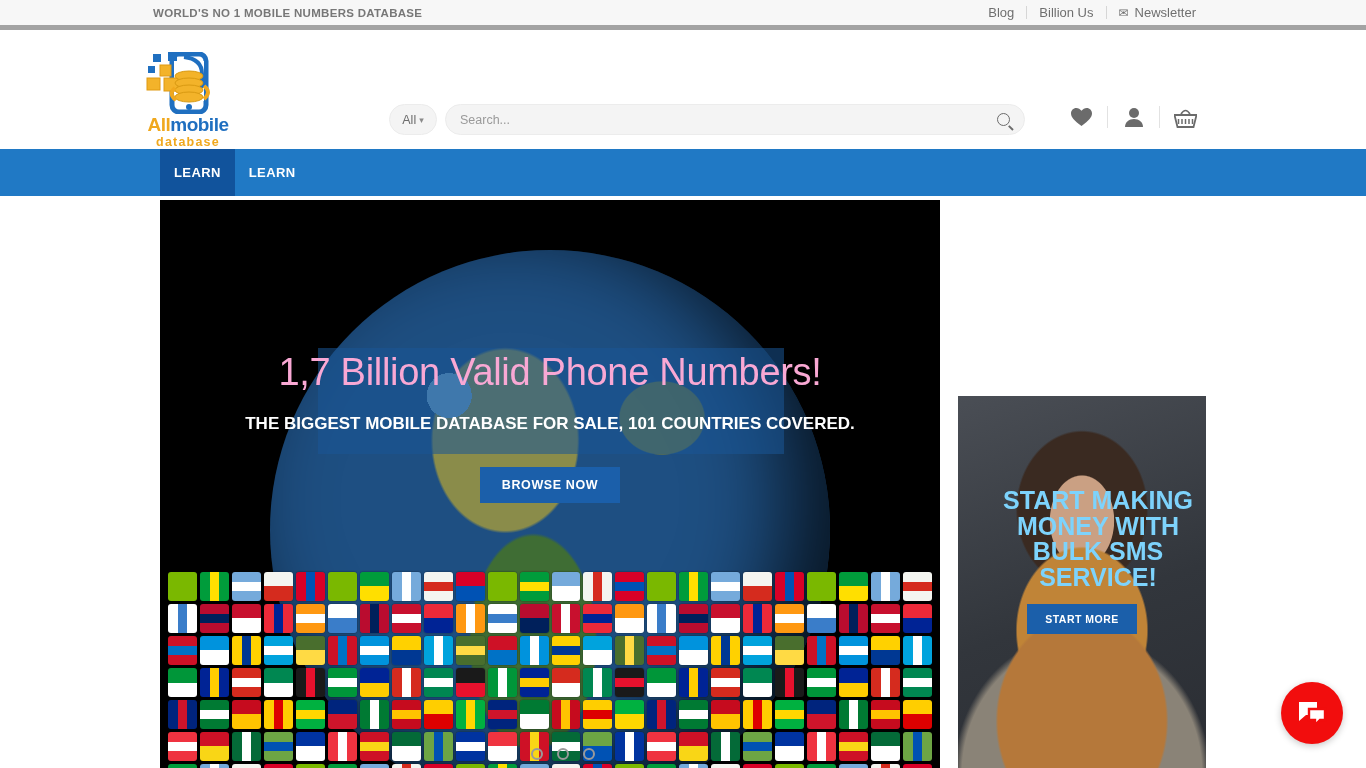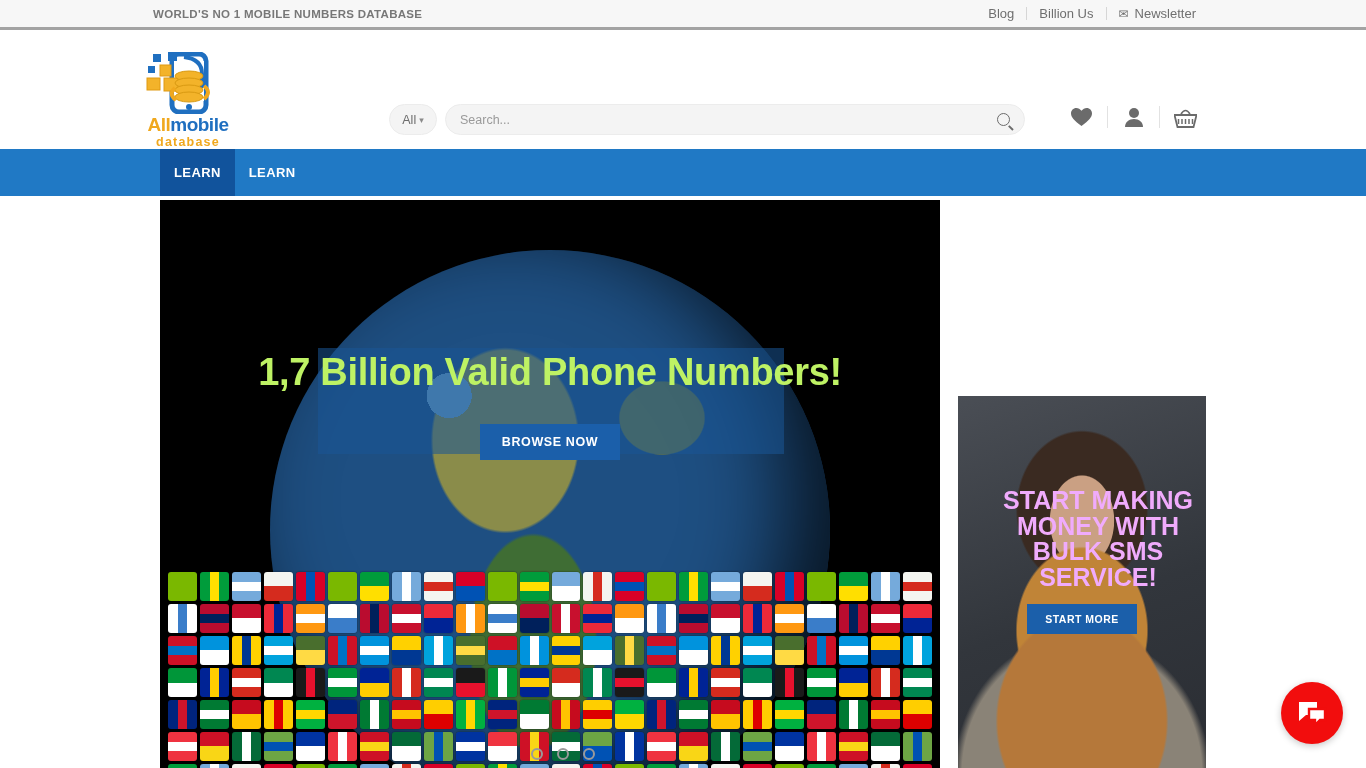--- a/index.html
+++ b/index.html
@@ -7,21 +7,21 @@
     width: 1366px; height: 768px;
     font-family: "Liberation Sans", sans-serif;
     background: #ffffff;
     overflow: hidden;
   }
 
   
   .topbar {
     height: 30px;
     background: #f7f7f7;
-    border-bottom: 3px solid #a3a3a3;
+    border-bottom: 5px solid #a3a3a3;
     display: flex; align-items: center;
     position: relative;
   }
   .topbar-tagline {
     position: absolute; left: 153px;
     font-size: 11.5px; font-weight: bold;
     letter-spacing: .3px; color: #777777;
   }
   .topbar-links {
     position: absolute; right: 158px;
@@ -149,21 +149,21 @@
   .slide-overlay {
     position: absolute; left: 158px; top: 148px;
     width: 466px; height: 106px;
     background: rgba(26,85,150,.55);
   }
   .slide-text {
     position: absolute; left: 0; top: 150px; width: 100%;
     text-align: center; z-index: 4;
   }
   .slide-title {
-    font-size: 38px; font-weight: bold; color: #bef264;
+    font-size: 38px; font-weight: normal; color: #f9a8d4;
     line-height: 1.16; letter-spacing: -.3px;
     padding: 0 60px;
   }
   .slide-sub {
     margin-top: 18px; font-size: 17px; font-weight: bold;
     color: #ffffff; line-height: 1.45; padding: 0 40px;
   }
   .browse-btn {
     display: inline-block; margin-top: 30px;
     background: #1b5faa; color: #ffffff;
@@ -198,21 +198,21 @@
       linear-gradient(160deg, #4a4e55 0%, #32363c 55%, #2a2d33 100%);
   }
 
   .banner-content {
     position: absolute; inset: 0; z-index: 3;
     display: flex; flex-direction: column;
     align-items: center; justify-content: center;
   }
   .banner-1 .banner-content { justify-content: flex-start; padding-top: 92px; }
   .banner-title {
-    color: #f0abfc; font-weight: bold; text-align: center;
+    color: #7dd3fc; font-weight: bold; text-align: center;
     line-height: 1.02; padding: 0 6px; margin-left: 32px;
   }
   .banner-1 .banner-title { font-size: 25px; }
   .banner-btn {
     margin-top: 14px; background: #1b5faa; color: #ffffff;
     font-size: 10.5px; font-weight: bold; letter-spacing: .5px;
     padding: 9px 18px; cursor: pointer;
   }
 
   
@@ -486,20 +486,21 @@
         <span class="flag" style="background: linear-gradient(rgb(0, 156, 59) 33%, rgb(255, 223, 0) 33%, rgb(255, 223, 0) 66%, rgb(0, 156, 59) 66%);"></span>
         <span class="flag" style="background: linear-gradient(rgb(117, 170, 219) 50%, rgb(255, 255, 255) 50%);"></span>
         <span class="flag" style="background: linear-gradient(to right, rgb(244, 245, 240) 33%, rgb(213, 43, 30) 33%, rgb(213, 43, 30) 66%, rgb(244, 245, 240) 66%);"></span>
         <span class="flag" style="background: linear-gradient(rgb(216, 0, 39) 33%, rgb(0, 82, 180) 33%, rgb(0, 82, 180) 66%, rgb(216, 0, 39) 66%);"></span>
       </div>
 
     <div class="slide-overlay"></div>
 
     <div class="slide-text">
       <div class="slide-title">1,7 Billion Valid Phone Numbers!</div>
+      <div class="slide-sub">THE BIGGEST MOBILE DATABASE FOR SALE, 101 COUNTRIES COVERED.</div>
       <div class="browse-btn">BROWSE NOW</div>
     </div>
 
     <div class="dots">
       <span class="dot active"></span>
       <span class="dot"></span>
       <span class="dot"></span>
       <span class="dot"></span>
     </div>
   </div>

